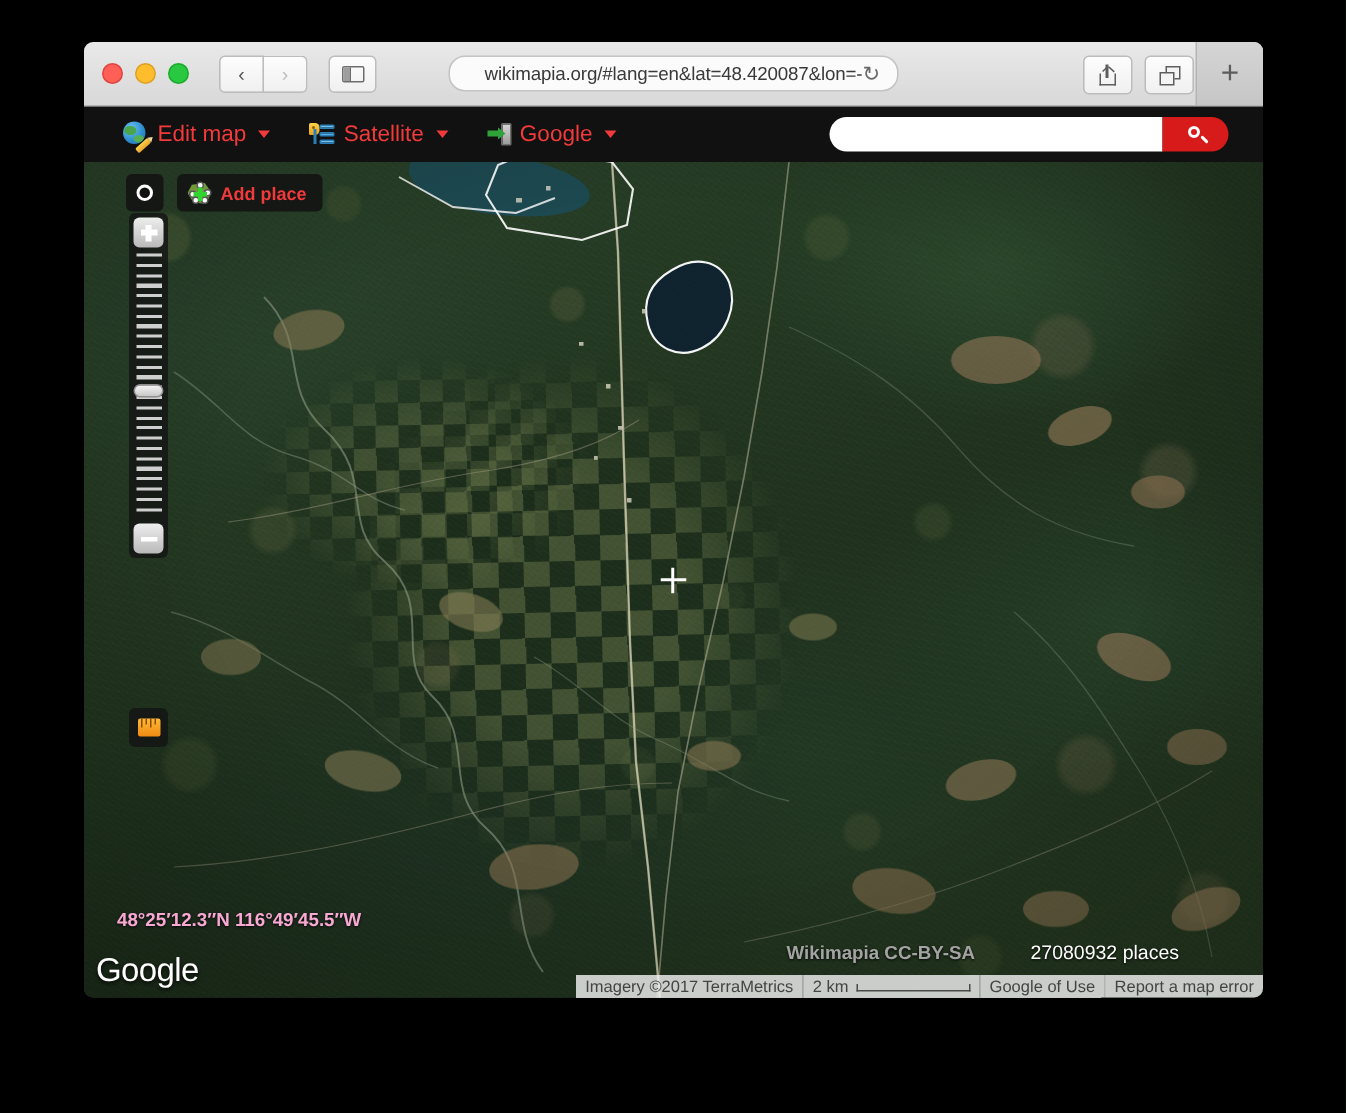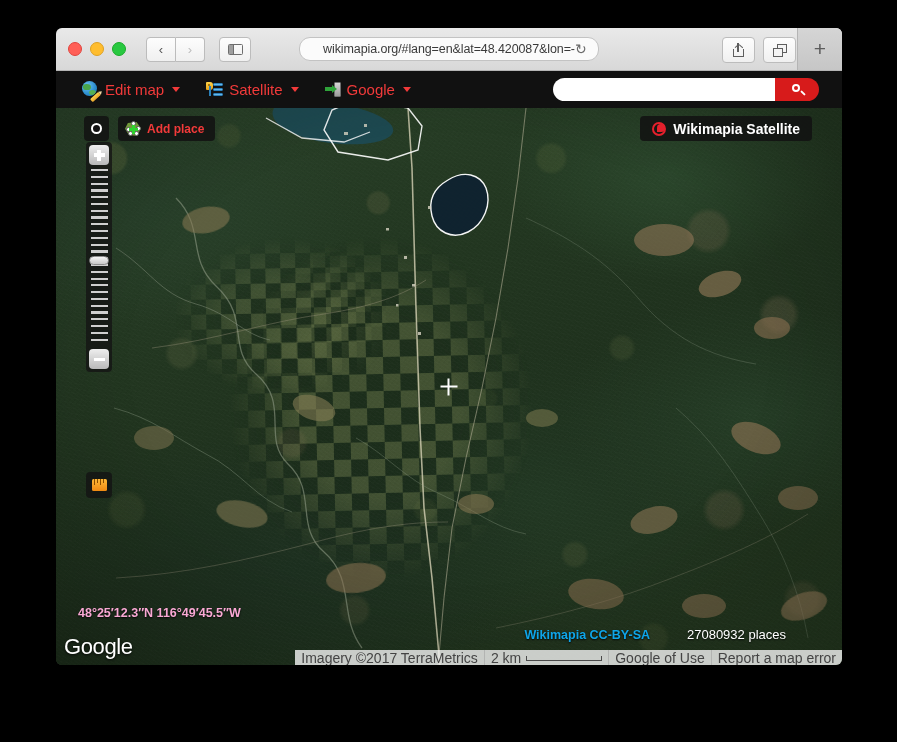--- a/index.html
+++ b/index.html
@@ -558,21 +558,21 @@
     color: #ffffff;
     font-size: 22px;
     letter-spacing: -0.4px;
     text-shadow: 0 1px 3px rgba(0,0,0,0.85);
     font-family: "Liberation Sans", sans-serif;
     z-index: 18;
   }
   #wm-credit {
     position: absolute;
     right: 192px; bottom: 24px;
-    color: #0ea5e9;
+    color: #a3a3a3;
     font-size: 12.5px;
     font-weight: bold;
     text-shadow: 0 1px 2px rgba(0,0,0,0.9);
     z-index: 18;
     white-space: nowrap;
   }
   #places-count {
     position: absolute;
     right: 56px; bottom: 24px;
     color: #ffffff;
@@ -581,21 +581,21 @@
     z-index: 18;
     white-space: nowrap;
   }
   #attrib-bar {
     position: absolute;
     right: 0; bottom: 0;
     height: 16px;
     display: flex;
     align-items: stretch;
     z-index: 19;
-    font-size: 14px;
+    font-size: 11px;
     color: #444;
   }
   .attrib-cell {
     background: rgba(245,245,245,0.80);
     display: flex;
     align-items: center;
     padding: 0 6px;
     white-space: nowrap;
     border-left: 1px solid rgba(160,160,160,0.55);
   }
@@ -850,24 +850,20 @@
             <span class="node n2"></span>
           <span class="node n3"></span>
             <span class="node n4"></span>
             <span class="node n5"></span>
           <span class="plus"></span>
         </span>
         <span id="add-place-label">Add place</span>
       </div>
     </div>
 
-    <div id="satellite-badge">
-      <span class="wm-mark small"></span>
-      <span id="satellite-label">Wikimapia Satellite</span>
-    </div>
 
     <div id="zoom-control">
       <div class="zoom-sq">
         <span class="h"></span>
           <span class="v"></span>
       </div>
       <div id="zoom-track">
         <div class="tick"></div>
           <div class="tick"></div>
           <div class="tick"></div>

